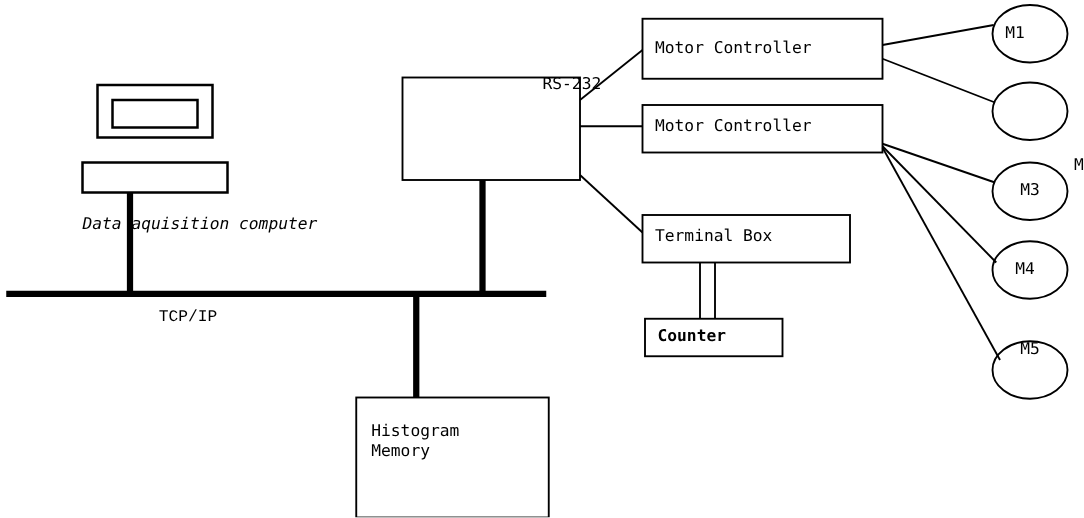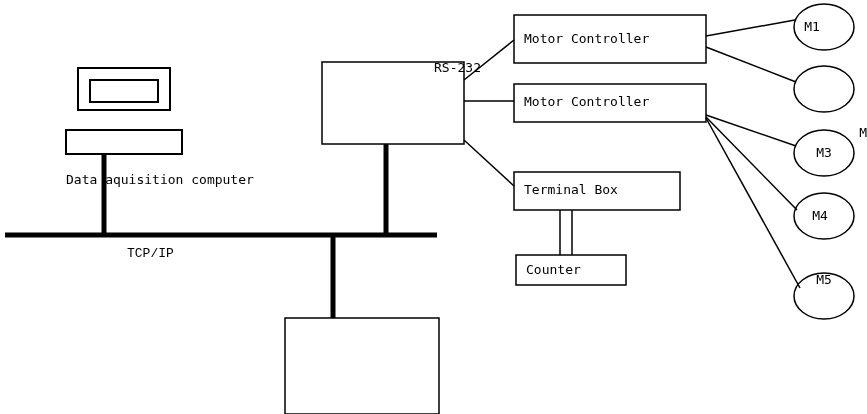--- a/index.html
+++ b/index.html
@@ -84,26 +84,28 @@
     <ellipse cx="824" cy="296" rx="30" ry="23" fill="none" stroke="#000" stroke-width="1.5"></ellipse>
   </svg>
 
 
   <div class="lbl node-label" style="left:524px; top:31px;">Motor Controller</div>
 
   <div class="lbl node-label" style="left:524px; top:94px;">Motor Controller</div>
 
   <div class="lbl node-label" style="left:524px; top:182px;">Terminal Box</div>
 
-  <div class="lbl node-label" style="left:526px; top:262px;">Counter</div>
+  <div class="lbl node-label" style="left:526px; top:262px;font-weight:bold;">Counter</div>
 
+  <div class="lbl node-label" style="left:297px; top:338px;">Histogram
+Memory</div>
 
   <div class="lbl" style="left:434px; top:36px;margin-top:24px;">RS-232</div>
 
-  <div class="lbl" style="left:66px; top:172px;">Data aquisition computer</div>
+  <div class="lbl" style="left:66px; top:172px;font-style:italic;">Data aquisition computer</div>
 
   <div class="lbl" style="left:127px; top:246px;font-family:Liberation Mono, monospace;">TCP/IP</div>
 
   <div class="lbl ellipse-label" style="left:794px; top:19px; width:36px;">M1</div>
   <div class="lbl ellipse-label" style="left:833px; top:81px; width:68px;margin-top:44px;">M2</div>
   <div class="lbl ellipse-label" style="left:794px; top:145px; width:60px;text-align:center;">M3</div>
   <div class="lbl ellipse-label" style="left:794px; top:208px; width:52px;">M4</div>
   <div class="lbl ellipse-label" style="left:794px; top:272px; width:60px;">M5</div>
 
 </div>

